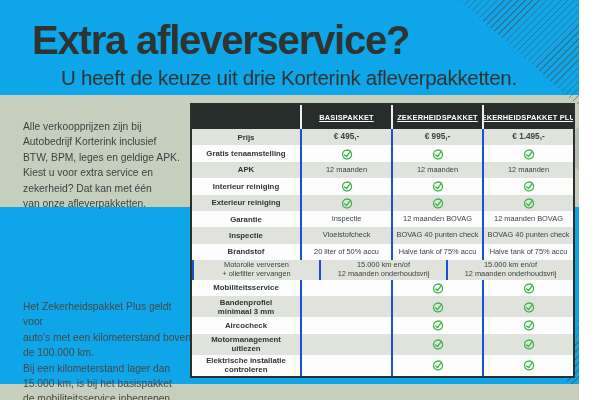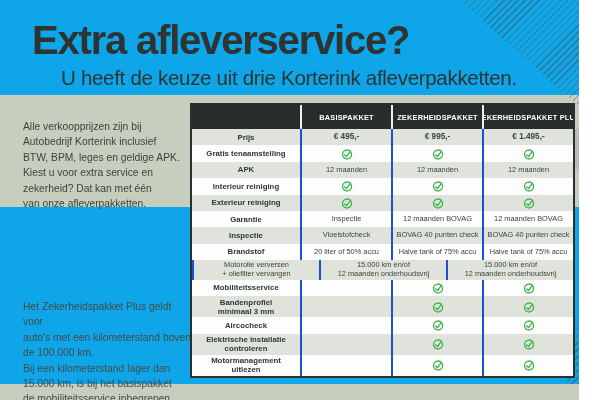--- a/index.html
+++ b/index.html
@@ -43,21 +43,21 @@
   
   .ctable{
     position:absolute; left:190px; top:103px; width:385px;
     border:2px solid #2b302d; background:#fcfdfc; box-sizing:border-box;
     display:flex; flex-direction:column;
   }
   .thead{ display:flex; height:24px; background:#272d2a; }
   .thcell{
     color:#ffffff; font-size:7.4px; font-weight:700; letter-spacing:0.2px;
     display:flex; align-items:center; justify-content:center;
-    white-space:nowrap; overflow:hidden; box-sizing:border-box;
+    white-space:nowrap; overflow:hidden; box-sizing:border-box;text-decoration:underline;
   }
   .thcell.lbl{ width:108px; flex:none; }
   .thcell.val{ flex:1; border-left:2px solid #eef0ee; }
   .trow{ display:flex; min-height:16.4px; align-items:stretch; }
   .trow:nth-child(odd){ background:#dfe3dc; }
   .trow:nth-child(even){ background:#fcfdfc; }
   .tlabel{
     width:108px; flex:none; box-sizing:border-box;
     display:flex; align-items:center; justify-content:center; text-align:center;
     font-size:7.8px; font-weight:700; color:#2f3633;
@@ -261,50 +261,50 @@
   </div>
       <div class="tcell">
     <svg class="check" viewBox="0 0 24 24" aria-hidden="true">
       <circle cx="12" cy="13" r="9" fill="none" stroke="#3cb34a" stroke-width="2.6"></circle>
       <path d="M7 13.5 l3.5 3.5 L19.6 7.2" fill="none" stroke="#3cb34a" stroke-width="2.6" stroke-linecap="round" stroke-linejoin="round"></path>
     </svg>
   </div>
     </div>
 
     <div class="trow">
+      <div class="tlabel">Motormanagement
+uitlezen</div>
+      <div class="tcell"></div>
+      <div class="tcell">
+    <svg class="check" viewBox="0 0 24 24" aria-hidden="true">
+      <circle cx="12" cy="13" r="9" fill="none" stroke="#3cb34a" stroke-width="2.6"></circle>
+      <path d="M7 13.5 l3.5 3.5 L19.6 7.2" fill="none" stroke="#3cb34a" stroke-width="2.6" stroke-linecap="round" stroke-linejoin="round"></path>
+    </svg>
+  </div>
+      <div class="tcell">
+    <svg class="check" viewBox="0 0 24 24" aria-hidden="true">
+      <circle cx="12" cy="13" r="9" fill="none" stroke="#3cb34a" stroke-width="2.6"></circle>
+      <path d="M7 13.5 l3.5 3.5 L19.6 7.2" fill="none" stroke="#3cb34a" stroke-width="2.6" stroke-linecap="round" stroke-linejoin="round"></path>
+    </svg>
+  </div>
+    </div>
+
+    <div class="trow">
       <div class="tlabel">Elektrische installatie
 controleren</div>
       <div class="tcell"></div>
       <div class="tcell">
     <svg class="check" viewBox="0 0 24 24" aria-hidden="true">
       <circle cx="12" cy="13" r="9" fill="none" stroke="#3cb34a" stroke-width="2.6"></circle>
       <path d="M7 13.5 l3.5 3.5 L19.6 7.2" fill="none" stroke="#3cb34a" stroke-width="2.6" stroke-linecap="round" stroke-linejoin="round"></path>
     </svg>
   </div>
       <div class="tcell">
     <svg class="check" viewBox="0 0 24 24" aria-hidden="true">
       <circle cx="12" cy="13" r="9" fill="none" stroke="#3cb34a" stroke-width="2.6"></circle>
       <path d="M7 13.5 l3.5 3.5 L19.6 7.2" fill="none" stroke="#3cb34a" stroke-width="2.6" stroke-linecap="round" stroke-linejoin="round"></path>
     </svg>
   </div>
     </div>
-
-    <div class="trow">
-      <div class="tlabel">Motormanagement
-uitlezen</div>
-      <div class="tcell"></div>
-      <div class="tcell">
-    <svg class="check" viewBox="0 0 24 24" aria-hidden="true">
-      <circle cx="12" cy="13" r="9" fill="none" stroke="#3cb34a" stroke-width="2.6"></circle>
-      <path d="M7 13.5 l3.5 3.5 L19.6 7.2" fill="none" stroke="#3cb34a" stroke-width="2.6" stroke-linecap="round" stroke-linejoin="round"></path>
-    </svg>
-  </div>
-      <div class="tcell">
-    <svg class="check" viewBox="0 0 24 24" aria-hidden="true">
-      <circle cx="12" cy="13" r="9" fill="none" stroke="#3cb34a" stroke-width="2.6"></circle>
-      <path d="M7 13.5 l3.5 3.5 L19.6 7.2" fill="none" stroke="#3cb34a" stroke-width="2.6" stroke-linecap="round" stroke-linejoin="round"></path>
-    </svg>
-  </div>
-    </div>
   </div>
   </div>
 
 </div>
 
 </body></html>

